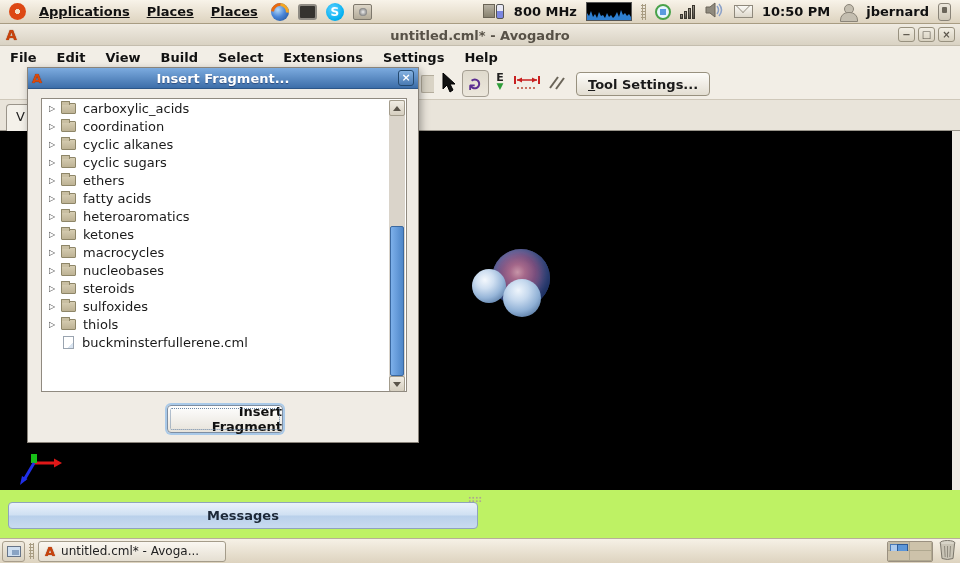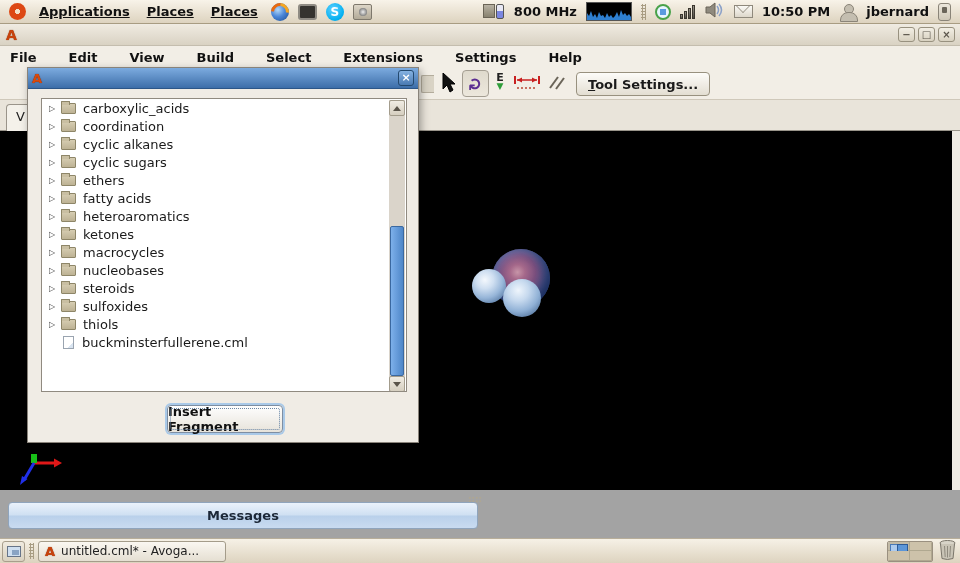--- a/index.html
+++ b/index.html
@@ -62,21 +62,21 @@
   .titlebar .win-title { position:absolute; left:0; right:0; text-align:center;
     font-weight:bold; color:#575147; font-size:13px; }
   .avog-mini { width:15px;height:15px; margin-left:6px; font-weight:bold; color:#c8430d;
     font-size:14px; line-height:14px; text-shadow:0 0 1px #7a2806; z-index:2;}
   .win-buttons { position:absolute; right:5px; top:2px; display:flex; gap:3px; }
   .win-btn { width:17px;height:15px;border:1px solid #98917f;border-radius:3px;
     background:linear-gradient(#f2eee4,#d8d1c0); font-size:10px; line-height:13px;
     text-align:center; color:#5a544a; font-weight:bold; }
 
   .menubar { left:0; top:46px; width:960px; height:22px; background:#f2eee6;
-    display:flex; align-items:center; gap:12px; }
+    display:flex; align-items:center; gap:0; }
   .menu-item { padding:2px 10px; font-weight:bold; font-size:13px; }
   .menu-item:first-child { margin-left:0; }
 
   .toolbar { left:0; top:68px; width:960px; height:32px; background:#f2eee6;
     border-bottom:1px solid #cfc8ba; }
   .tool-frag { left:421px; top:7px; width:13px; height:18px; background:#d9d3c5; border-radius:2px 0 0 2px; border:1px solid #b3ac9c; border-right:none;}
   .tool-cursor { left:442px; top:5px; }
   .tool-navigate-box { left:462px; top:2px; width:27px; height:27px;
     border:1px solid #a49e92; border-radius:4px; background:linear-gradient(#dfdacd,#ece7dc);
     display:flex; align-items:center; justify-content:center; }
@@ -146,25 +146,25 @@
     display:flex; align-items:center; justify-content:center; }
   .scroll-btn.up { top:0; } .scroll-btn.down { bottom:0; }
   .tri-up { width:0;height:0;border-left:4px solid transparent;border-right:4px solid transparent;border-bottom:5px solid #5a544a; }
   .tri-down { width:0;height:0;border-left:4px solid transparent;border-right:4px solid transparent;border-top:5px solid #5a544a; }
   .scroll-thumb { position:absolute; left:1px; top:126px; width:14px; height:150px;
     background:linear-gradient(90deg,#7db0ea,#4e86c8); border:1px solid #3a68a0; border-radius:2px; }
 
   .insert-btn { position:absolute; left:139px; top:337px; width:116px; height:28px;
     border:1px solid #7e8ea2; border-radius:4px; background:linear-gradient(#fefefe,#e7e3da);
     box-shadow: 0 0 0 2px #a9c9e8; font-weight:bold; font-size:13px; color:#111;
-    display:flex; align-items:center; justify-content:center; font-family:"DejaVu Sans",sans-serif; }
+    display:flex; align-items:center; justify-content:center; font-family:"DejaVu Sans",sans-serif;text-align:right; }
   .insert-btn .focus-dots { position:absolute; inset:2px; border:1px dotted #6a86a6; border-radius:2px; }
 
   
-  .bottom-strip { left:0; top:490px; width:960px; height:48px; background:#a3a3a3; }
+  .bottom-strip { left:0; top:490px; width:960px; height:48px; background:#bef264; }
   .msg-grip { position:absolute; left:468px; top:6px; width:14px; height:6px;
     background-image:radial-gradient(#aea690 1px, transparent 1.2px); background-size:3.5px 3.5px; }
   .messages-btn { position:absolute; left:8px; top:12px; width:470px; height:27px;
     border:1px solid #8fa4bc; border-radius:4px;
     background:linear-gradient(#eaf2fb 0%, #cfe0f2 48%, #b9d0ea 52%, #c9dbf0 100%);
     font-weight:bold; font-size:13px; color:#1c2838;
     display:flex; align-items:center; justify-content:center; }
 
   .taskbar { left:0; top:538px; width:960px; height:25px;
     background:linear-gradient(#f6f1e6,#ddd3bf); border-top:1px solid #b8ae9a;
@@ -228,20 +228,21 @@
     <span class="mail-icon"></span>
     <span class="clock-label">10:50 PM</span>
     <span class="user-icon"></span>
     <span class="user-label">jbernard</span>
     <span class="power-icon"></span>
   </div>
 </div>
 
 <div class="abs titlebar">
   <span class="avog-mini">A</span>
+  <span class="win-title">untitled.cml* - Avogadro</span>
   <span class="win-buttons">
     <span class="win-btn">−</span>
     <span class="win-btn">□</span>
     <span class="win-btn">×</span>
   </span>
 </div>
 
 <div class="abs menubar">
   <span class="menu-item">File</span>
   <span class="menu-item">Edit</span>
@@ -295,20 +296,21 @@
     <polygon points="40,11.5 48,16 40,20.5" fill="#e01818"></polygon>
     <rect x="17" y="7" width="6" height="9" fill="#18c018"></rect>
     <line x1="20" y1="16" x2="10" y2="33" stroke="#2030e8" stroke-width="3"></line>
     <polygon points="6,38 13.5,32 8,29" fill="#2030e8"></polygon>
   </svg>
 </div>
 
 <div class="abs dialog">
   <div class="dlg-titlebar">
     <span class="dlg-icon">A</span>
+    <span class="dlg-title">Insert Fragment...</span>
     <span class="dlg-close">×</span>
   </div>
 
   <div class="dlg-list">
 
     <div class="row">
         <span class="expander">▷</span>
         <span class="folder-icon"></span>
         <span>carboxylic_acids</span>
       </div>

